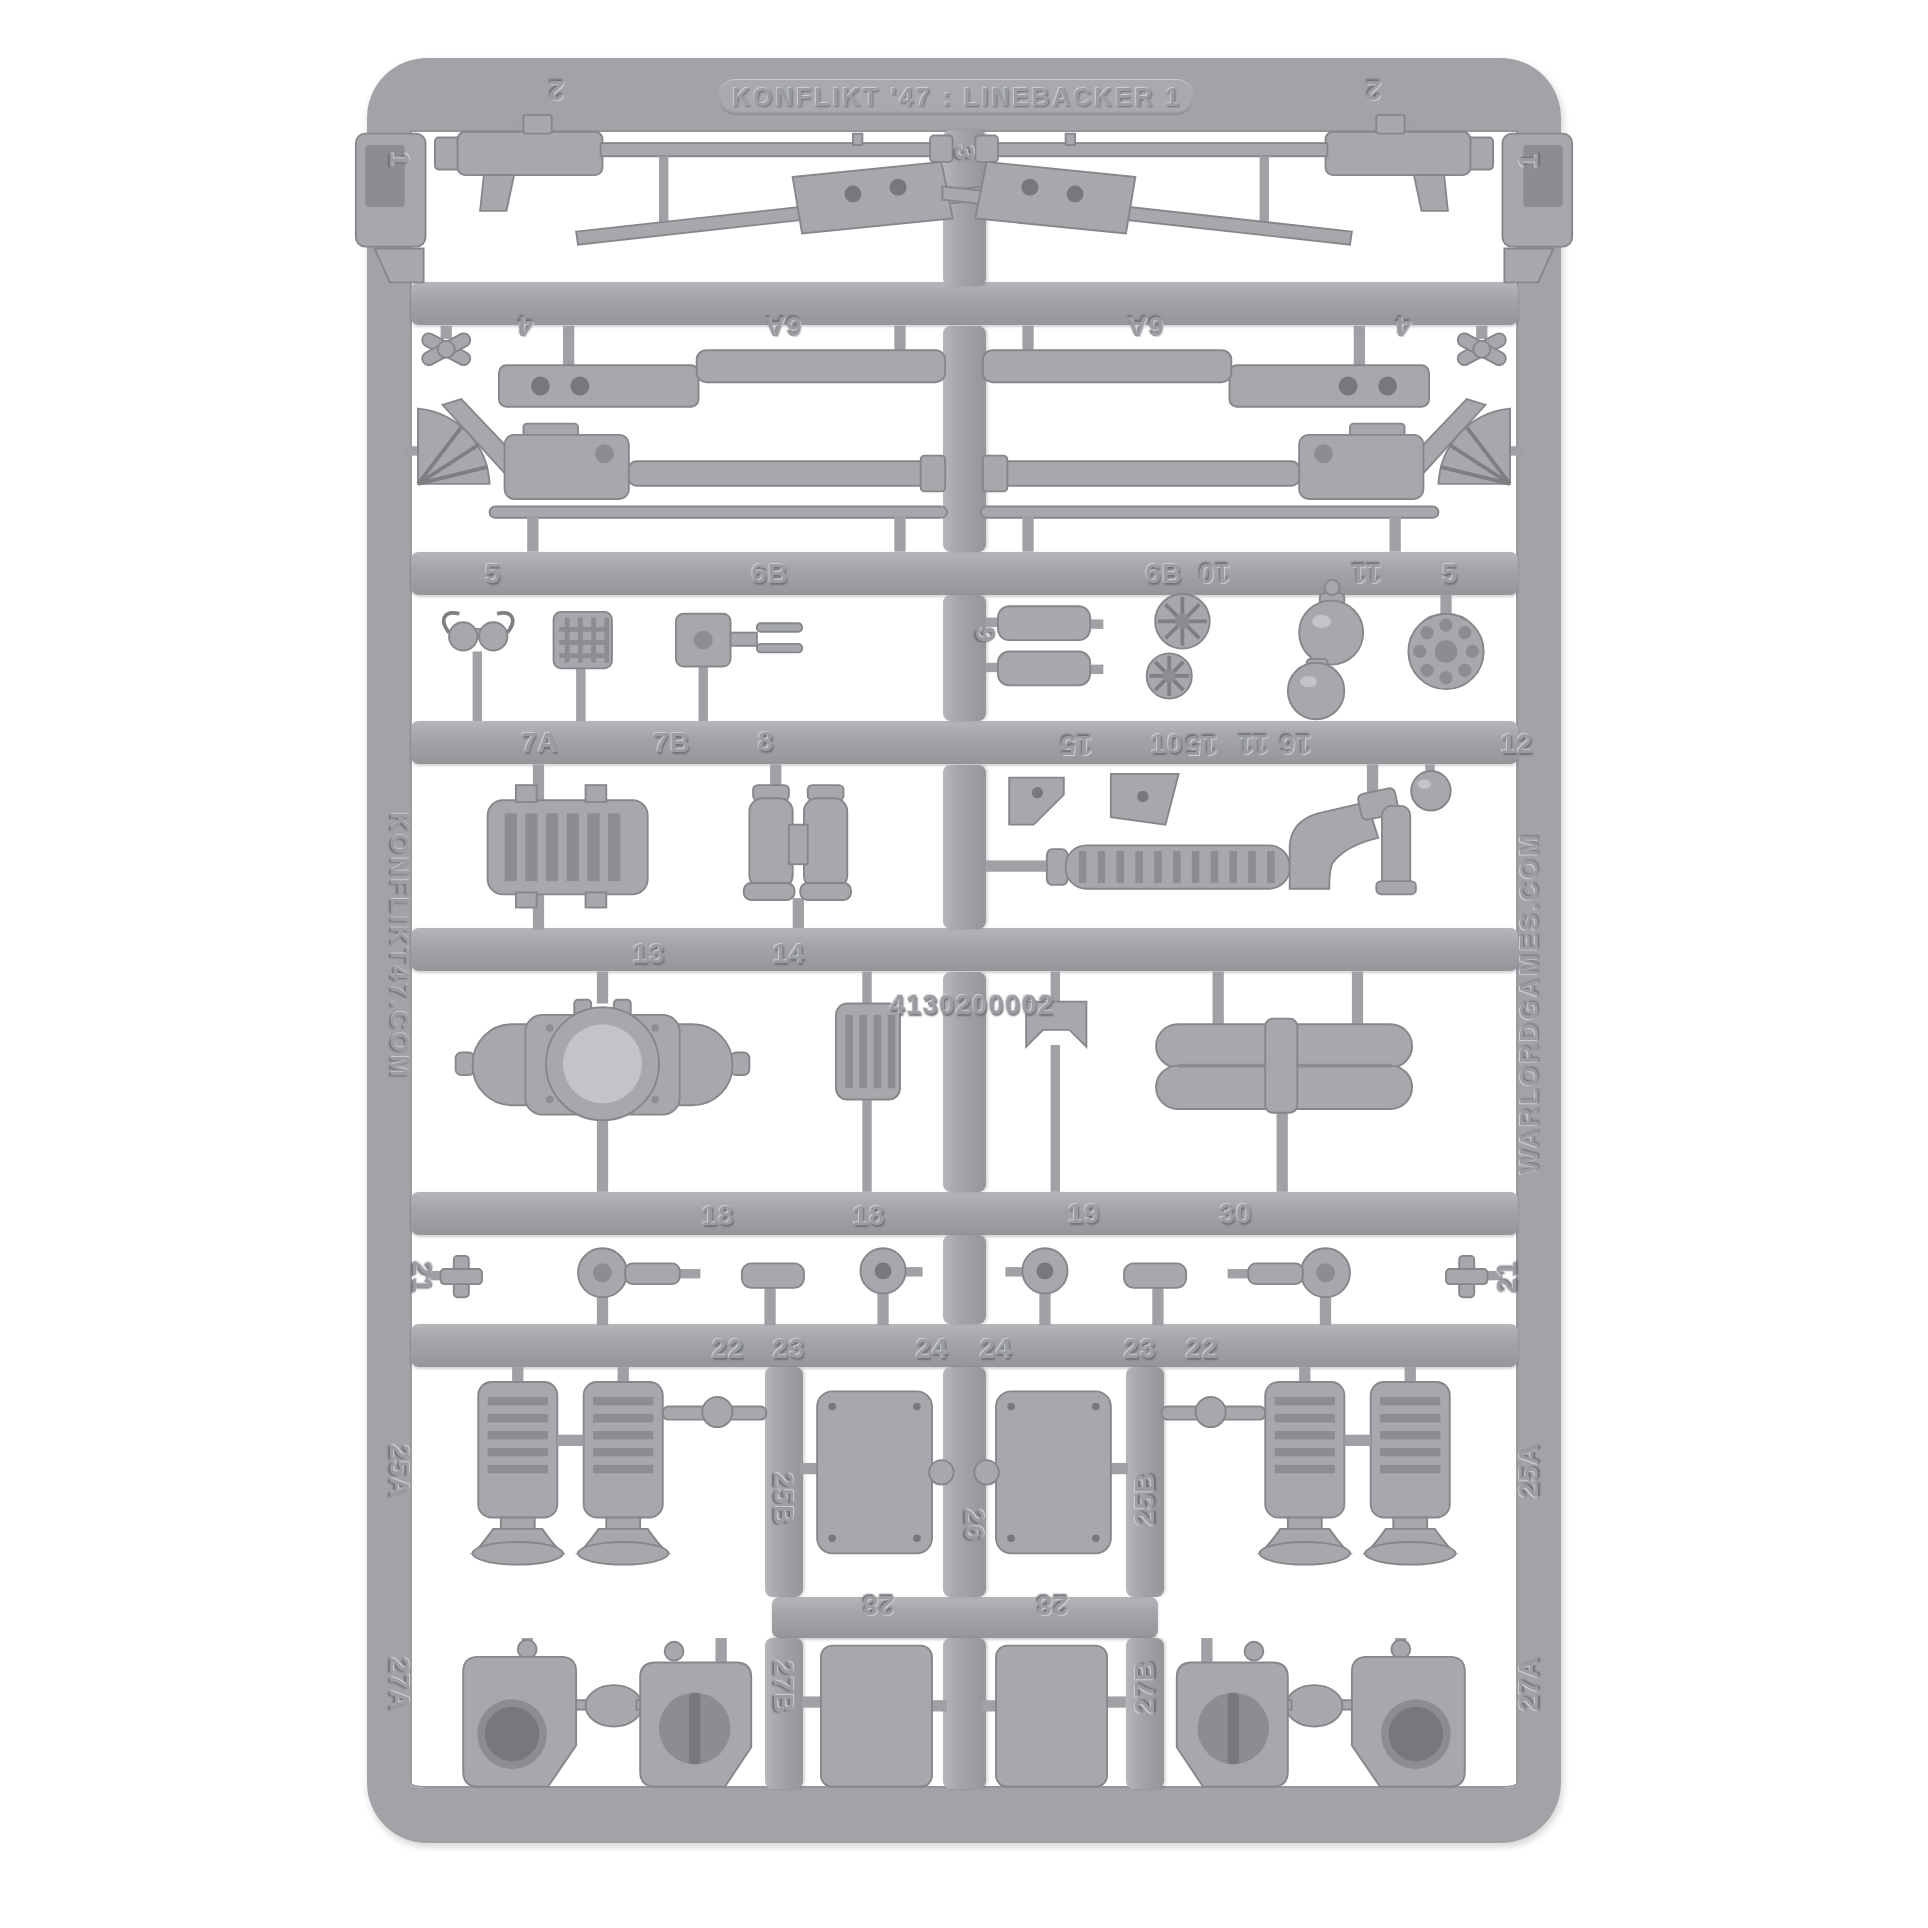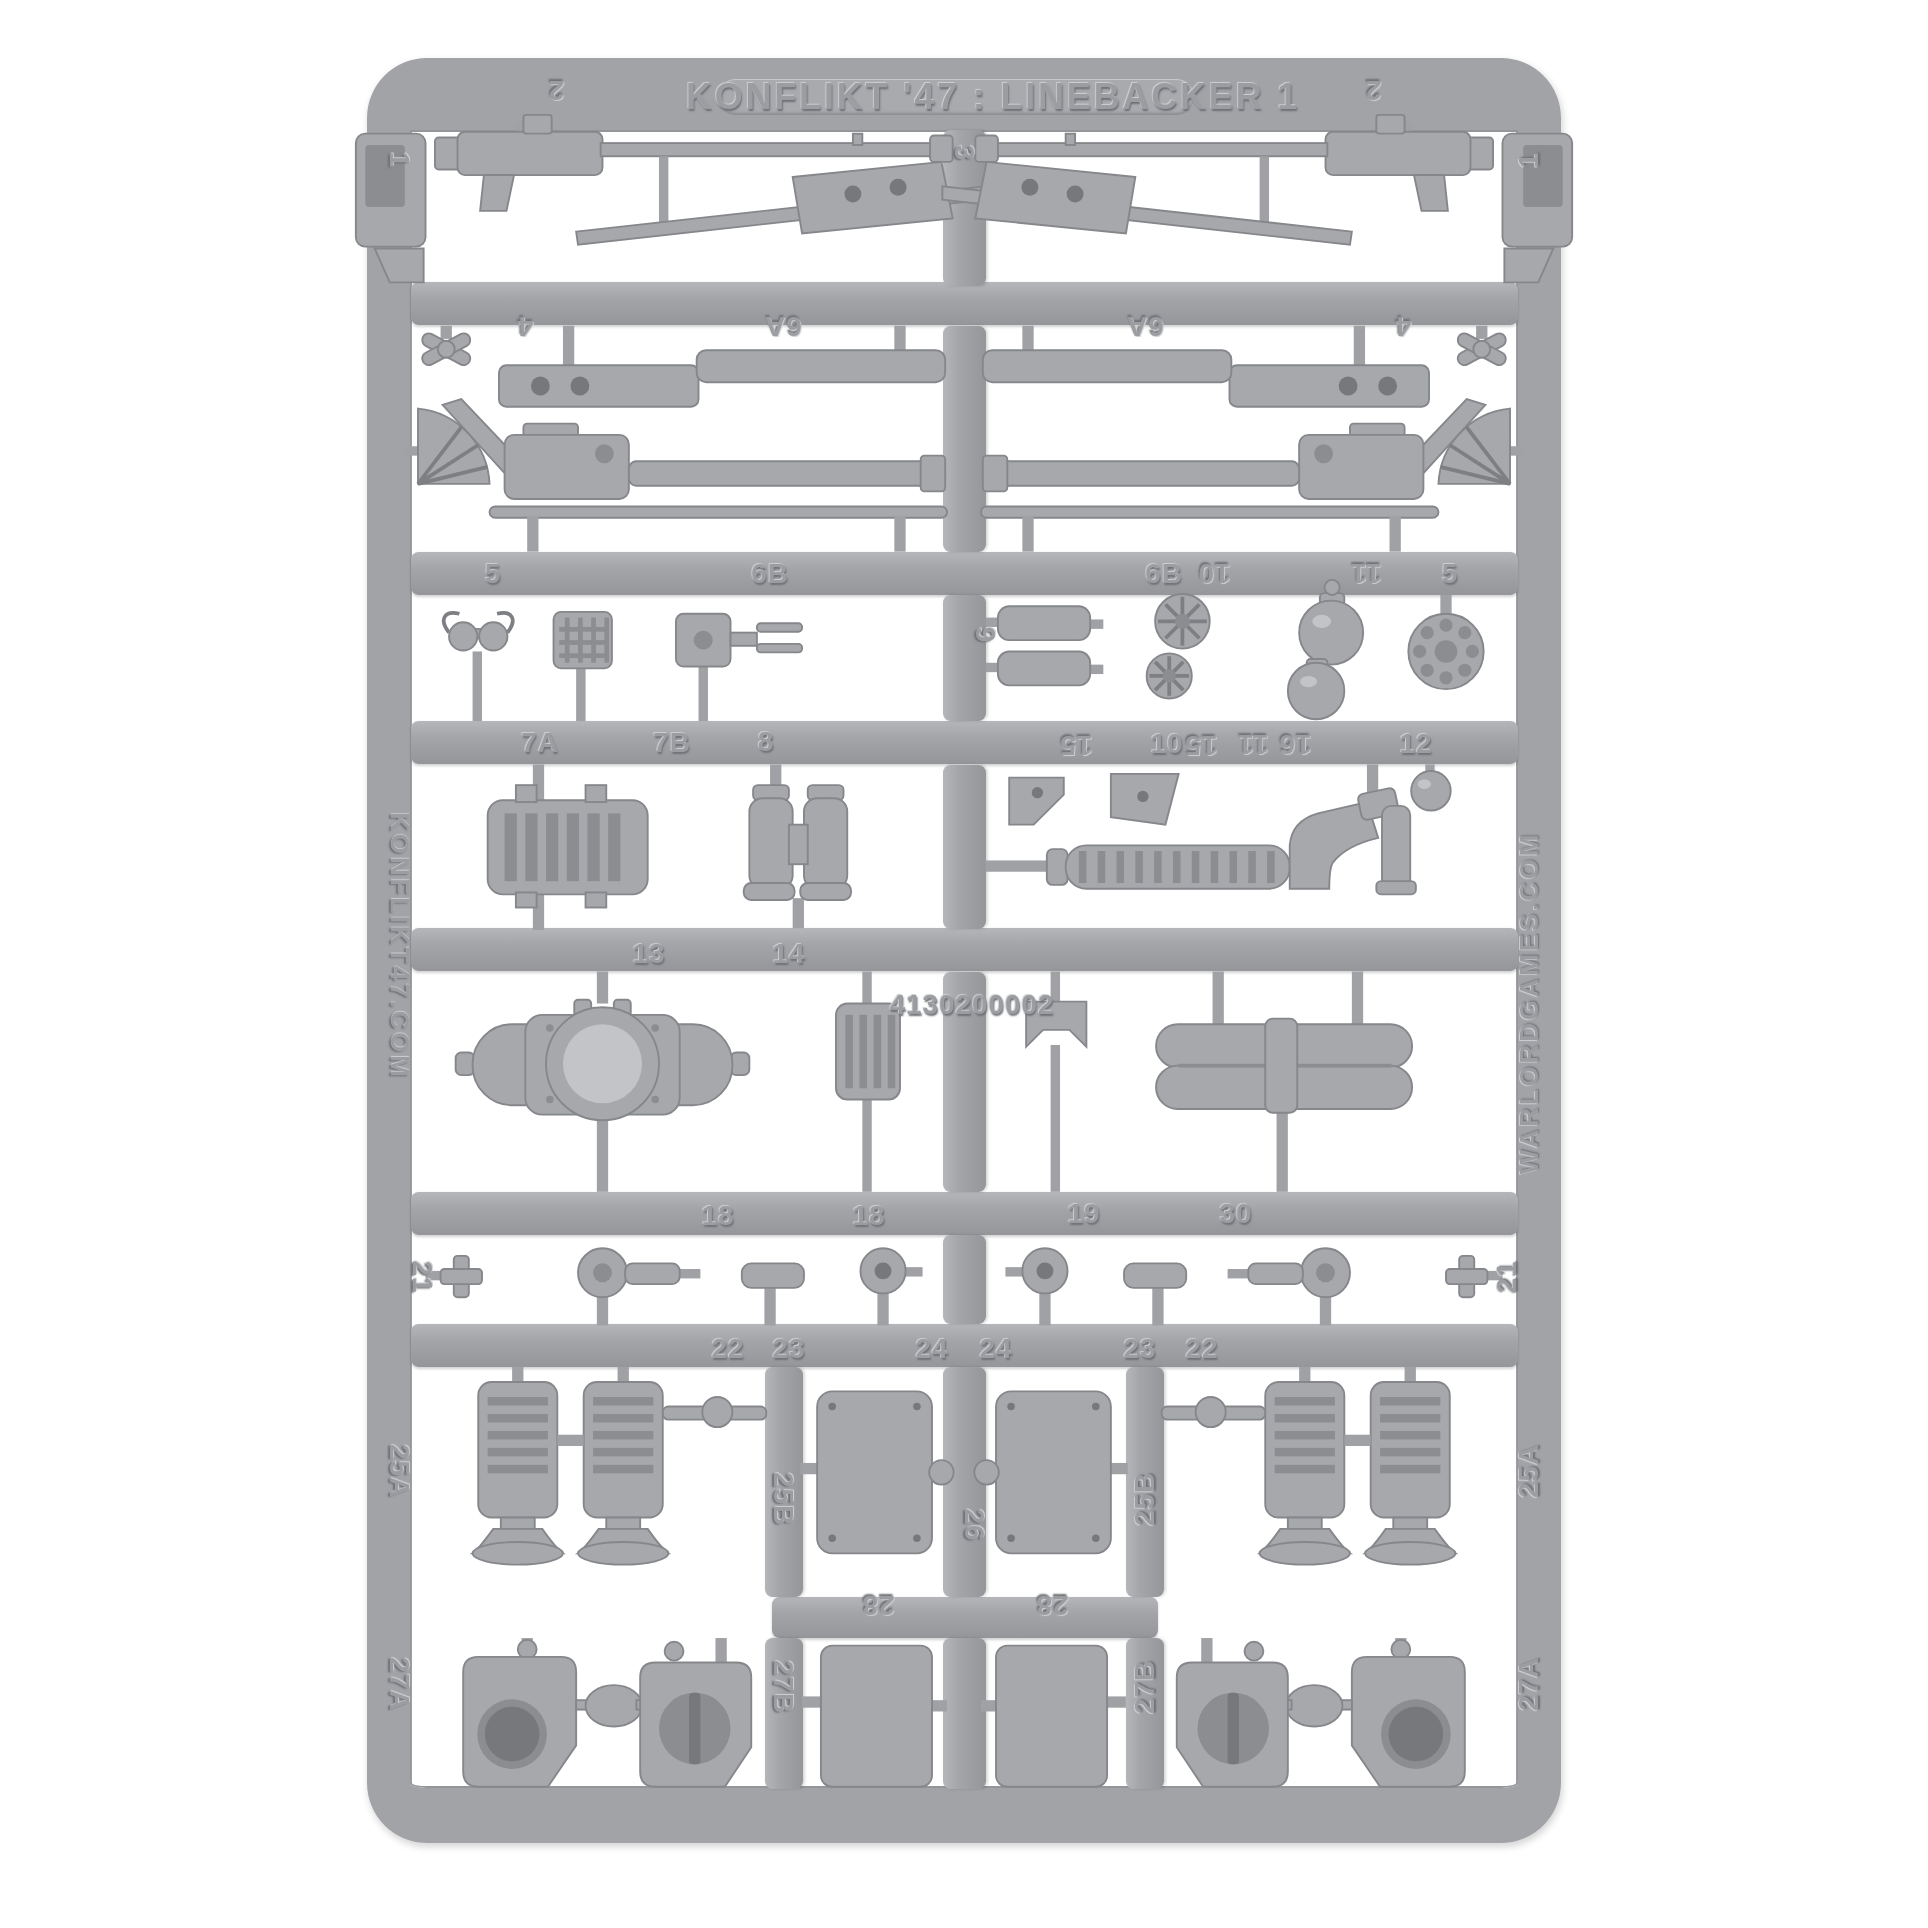--- a/index.html
+++ b/index.html
@@ -14,21 +14,21 @@
   .vbar{position:absolute;background:linear-gradient(90deg,#b4b6b9,#a3a5a9 38%,#94969a);
        border-radius:7.5px;box-shadow:1.9px 0 2.8px rgba(0,0,0,.15);}
   .plate{position:absolute;background:#a8aaae;border-radius:19px;
          box-shadow:inset 0 0.9px 0 #c6c8cb, inset 0 -1.9px 2.8px #8a8c90;}
   .lbl{position:absolute;font-weight:bold;font-size:28px;color:#9b9da1;white-space:nowrap;
        transform:translate(-50%,-50%);
        text-shadow:-0.9px -0.9px 0.9px #cdcfd2, 0.9px 1.9px 1.9px #6f7176;z-index:5;letter-spacing:0.9px;}
   .r90 {transform:translate(-50%,-50%) rotate(90deg);}
   .rm90{transform:translate(-50%,-50%) rotate(-90deg);}
   .r180{transform:translate(-50%,-50%) rotate(180deg);}
-  .big{font-size:36px;letter-spacing:2.8px;margin-left:36px;}
+  .big{font-size:25px;letter-spacing:2.8px;}
   .url{font-size:26px;letter-spacing:2.8px;}
   svg{position:absolute;left:0;top:0;z-index:3;}
   .pfill{fill:#a6a8ac;stroke:#85878b;stroke-width:2;}
   .pdark{fill:#8b8d91;stroke:none;}
   .pdarker{fill:#76787c;stroke:none;}
   .plight{fill:#c2c4c7;stroke:none;}
   .pline{stroke:#7d7f83;stroke-width:4;fill:none;}
   .stub{fill:#9fa1a5;stroke:none;}
 </style>
 </head>
@@ -386,21 +386,21 @@
   <span class="lbl r180" style="left:1366px;top:573px">11</span>
   <span class="lbl" style="left:540px;top:743px">7A</span>
   <span class="lbl" style="left:672px;top:743px">7B</span>
   <span class="lbl" style="left:766px;top:742px">8</span>
   <span class="lbl r90" style="left:985px;top:635px">9</span>
   <span class="lbl r180" style="left:1076px;top:745px">15</span>
   <span class="lbl" style="left:1167px;top:744px">10</span>
   <span class="lbl r180" style="left:1201px;top:745px">15</span>
   <span class="lbl r180" style="left:1253px;top:744px">11</span>
   <span class="lbl r180" style="left:1295px;top:744px">16</span>
-  <span class="lbl" style="left:1416px;top:744px">12</span>
+  <span class="lbl" style="left:1517px;top:744px">12</span>
   <span class="lbl" style="left:649px;top:954px">13</span>
   <span class="lbl" style="left:789px;top:954px">14</span>
   <span class="lbl" style="left:718px;top:1216px">18</span>
   <span class="lbl" style="left:869px;top:1216px">18</span>
   <span class="lbl" style="left:1084px;top:1214px">19</span>
   <span class="lbl" style="left:1236px;top:1214px">30</span>
   <span class="lbl r90" style="left:422px;top:1277px">21</span>
   <span class="lbl rm90" style="left:1507px;top:1277px">21</span>
   <span class="lbl" style="left:728px;top:1349px">22</span>
   <span class="lbl" style="left:789px;top:1349px">23</span>

